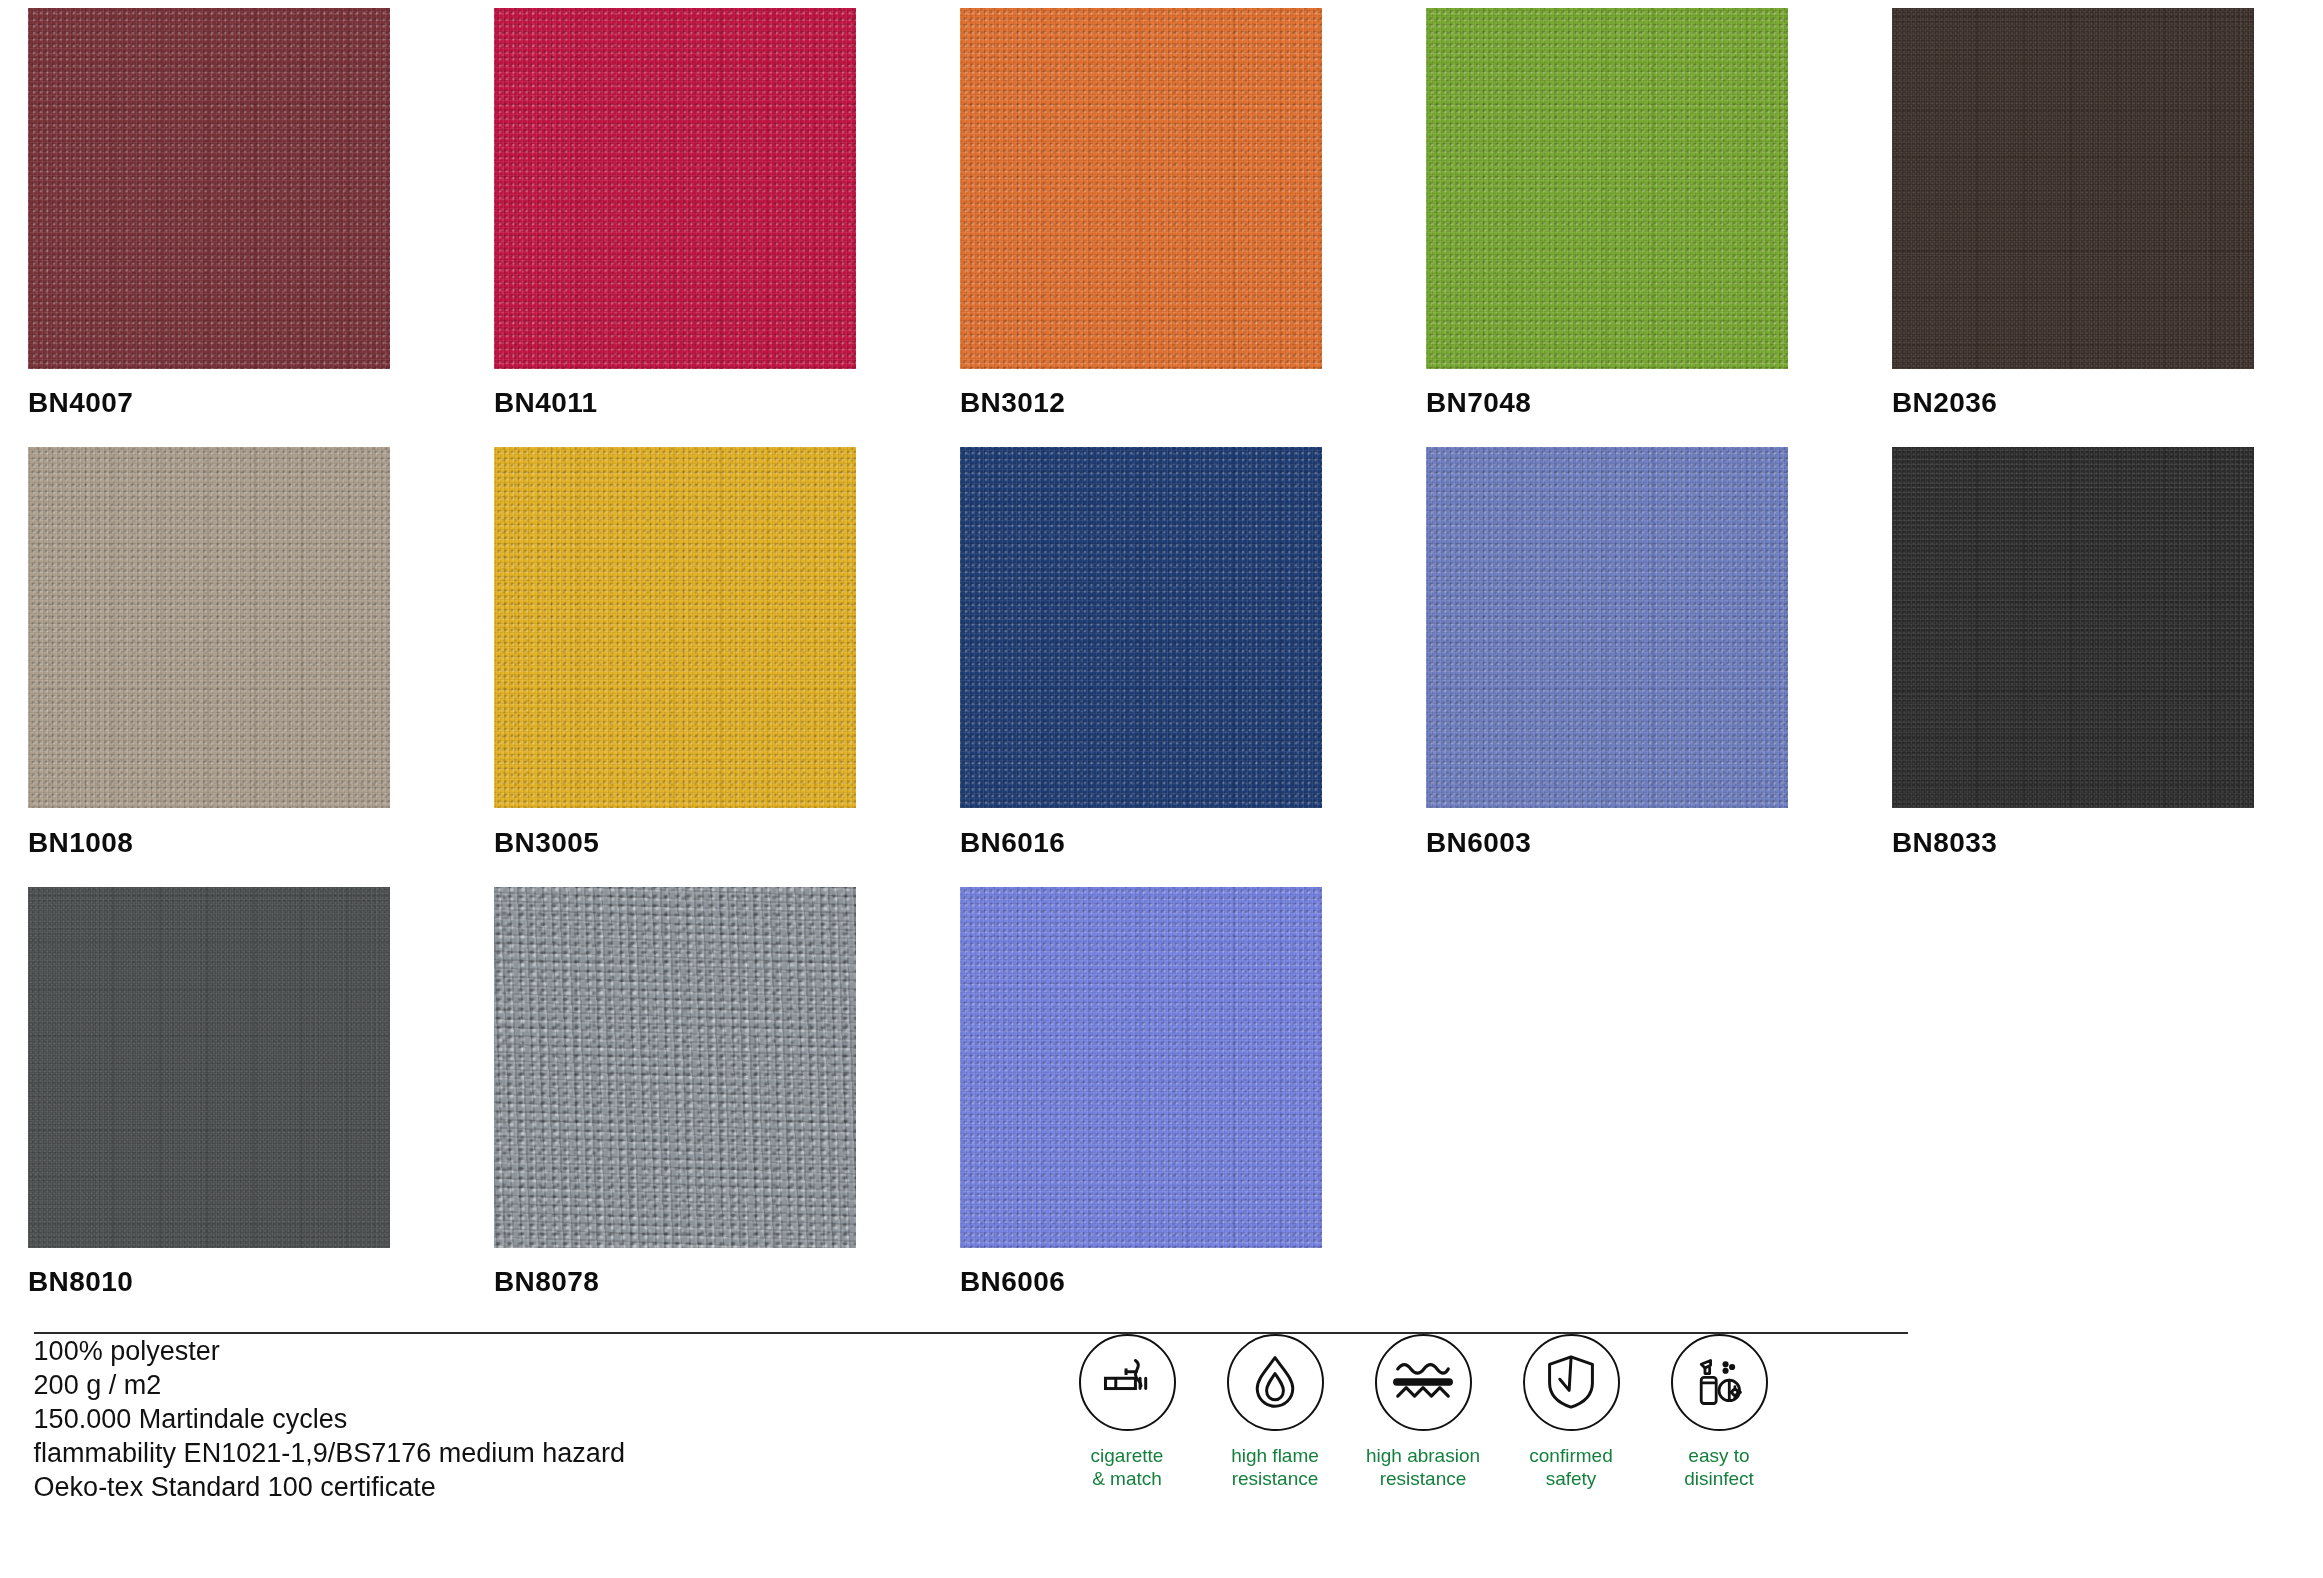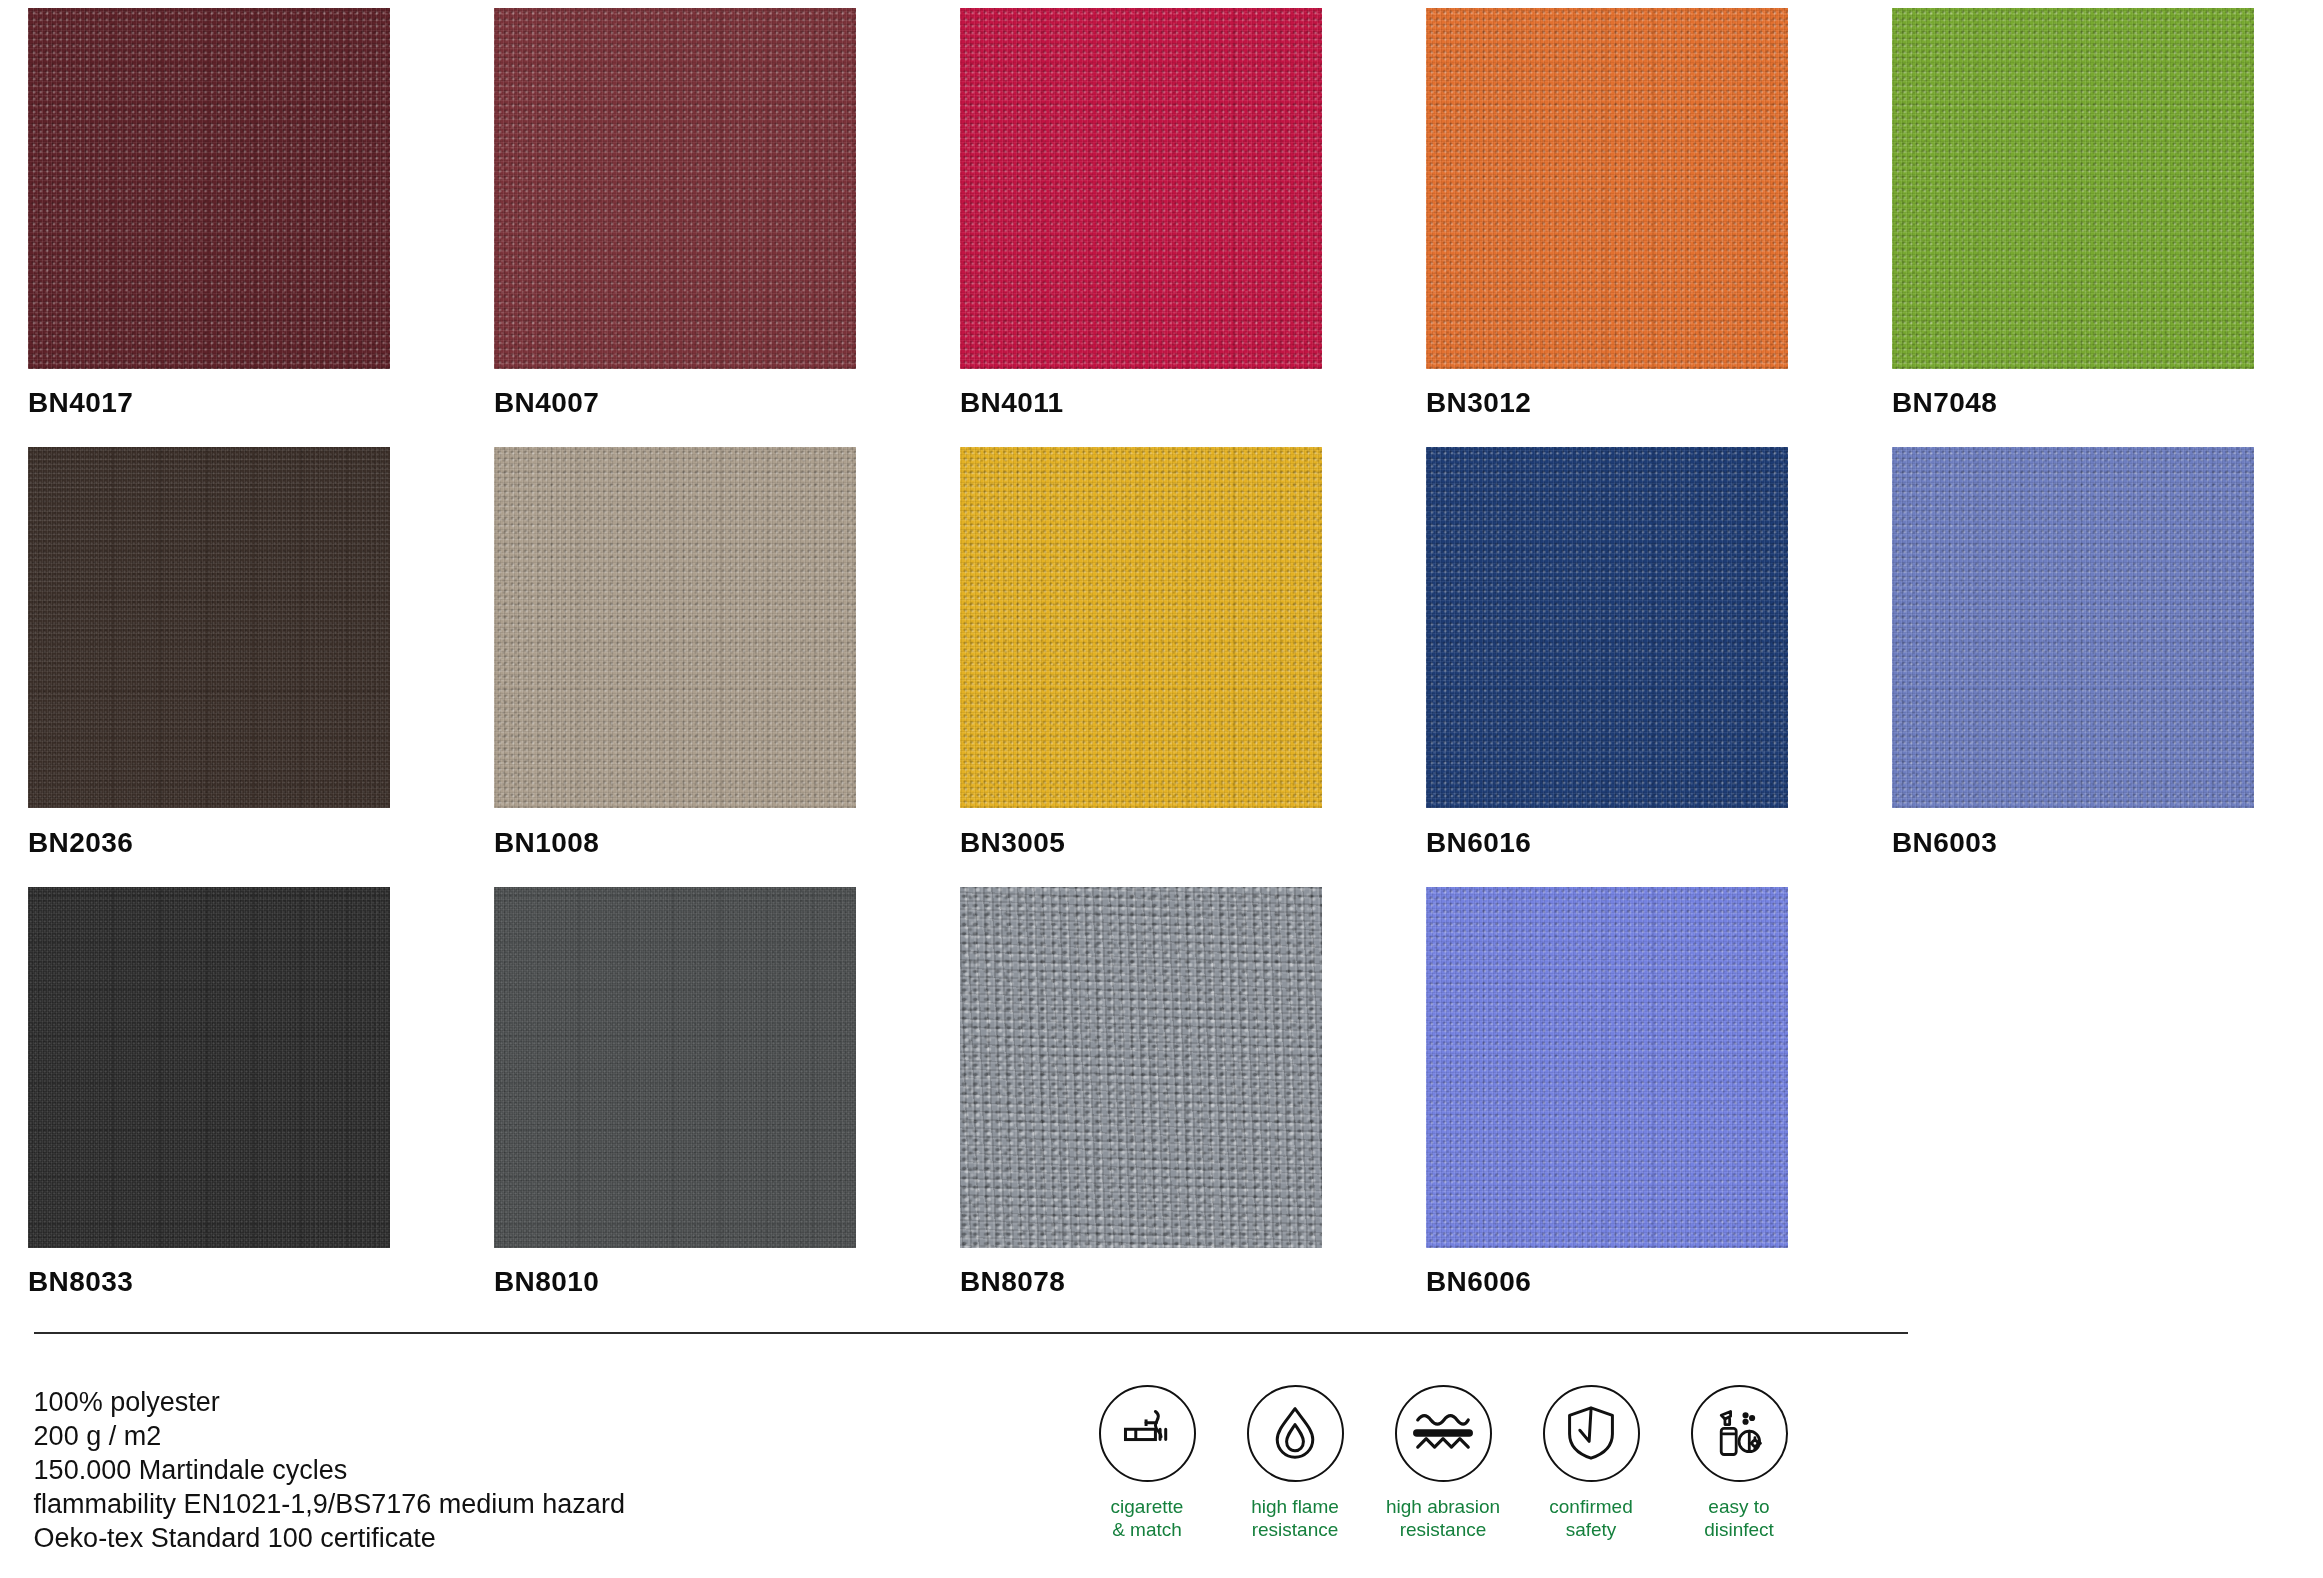--- a/index.html
+++ b/index.html
@@ -97,22 +97,20 @@
     width: 1874px;
     height: 1.9px;
     background: #2b2b2b;
     margin: 5.6px 0 0 5.6px;
   }
 
   
   .footer {
     display: flex;
     align-items: flex-start;
-    margin-top: 51px;
-    gap: 20px;
   }
   .specs {
     font-size: 27px;
     line-height: 1.26;
     color: #111111;
     padding-left: 5.6px;
     white-space: pre-line;
     flex: 0 0 1012px;
   }
   .specs div { white-space: nowrap; }
@@ -146,24 +144,20 @@
     color: #15803d;
   }
   .cert-caption span { display: block; }
 </style>
 </head>
 <body>
 
 <div class="page">
 
   <div class="swatch-grid">
-      <div class="swatch-cell">
-        <div class="swatch-chip" style="background-color: rgb(94, 34, 41);"></div>
-        <div class="swatch-label">BN4017</div>
-      </div>
       <div class="swatch-cell">
         <div class="swatch-chip" style="background-color: rgb(122, 50, 57);"></div>
         <div class="swatch-label">BN4007</div>
       </div>
       <div class="swatch-cell">
         <div class="swatch-chip" style="background-color: rgb(194, 20, 67);"></div>
         <div class="swatch-label">BN4011</div>
       </div>
       <div class="swatch-cell">
         <div class="swatch-chip" style="background-color: rgb(226, 112, 47);"></div>

